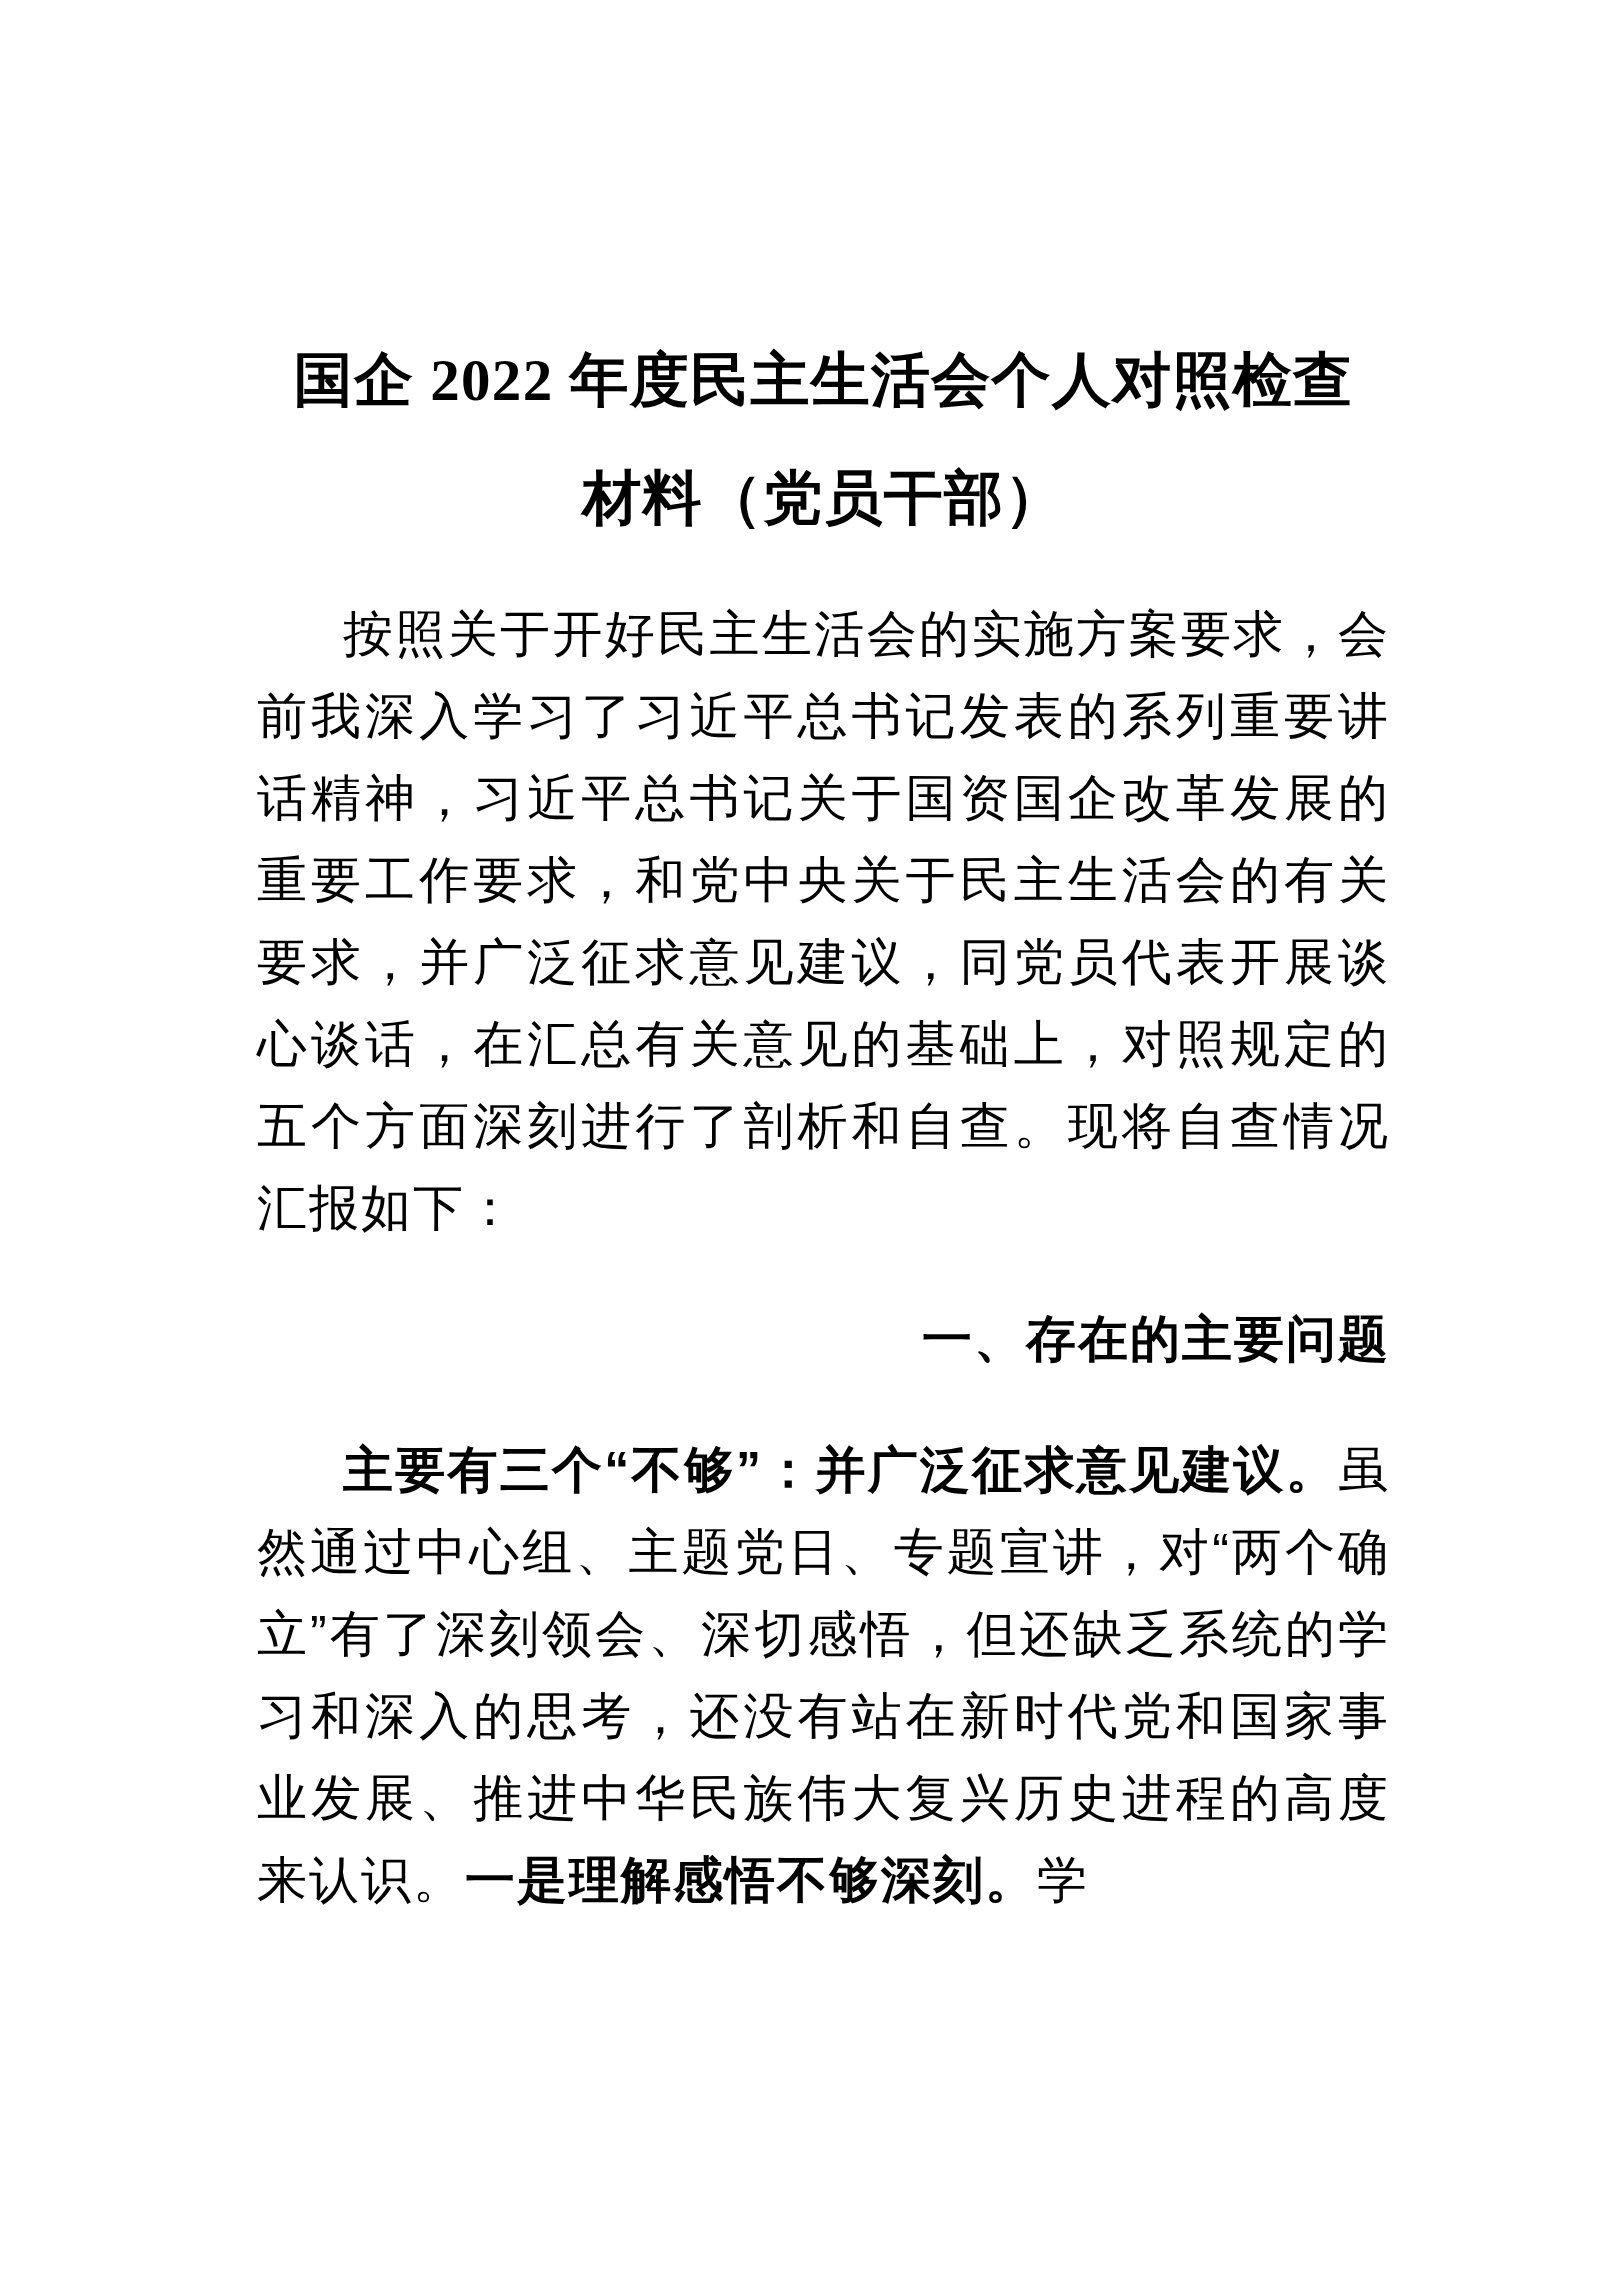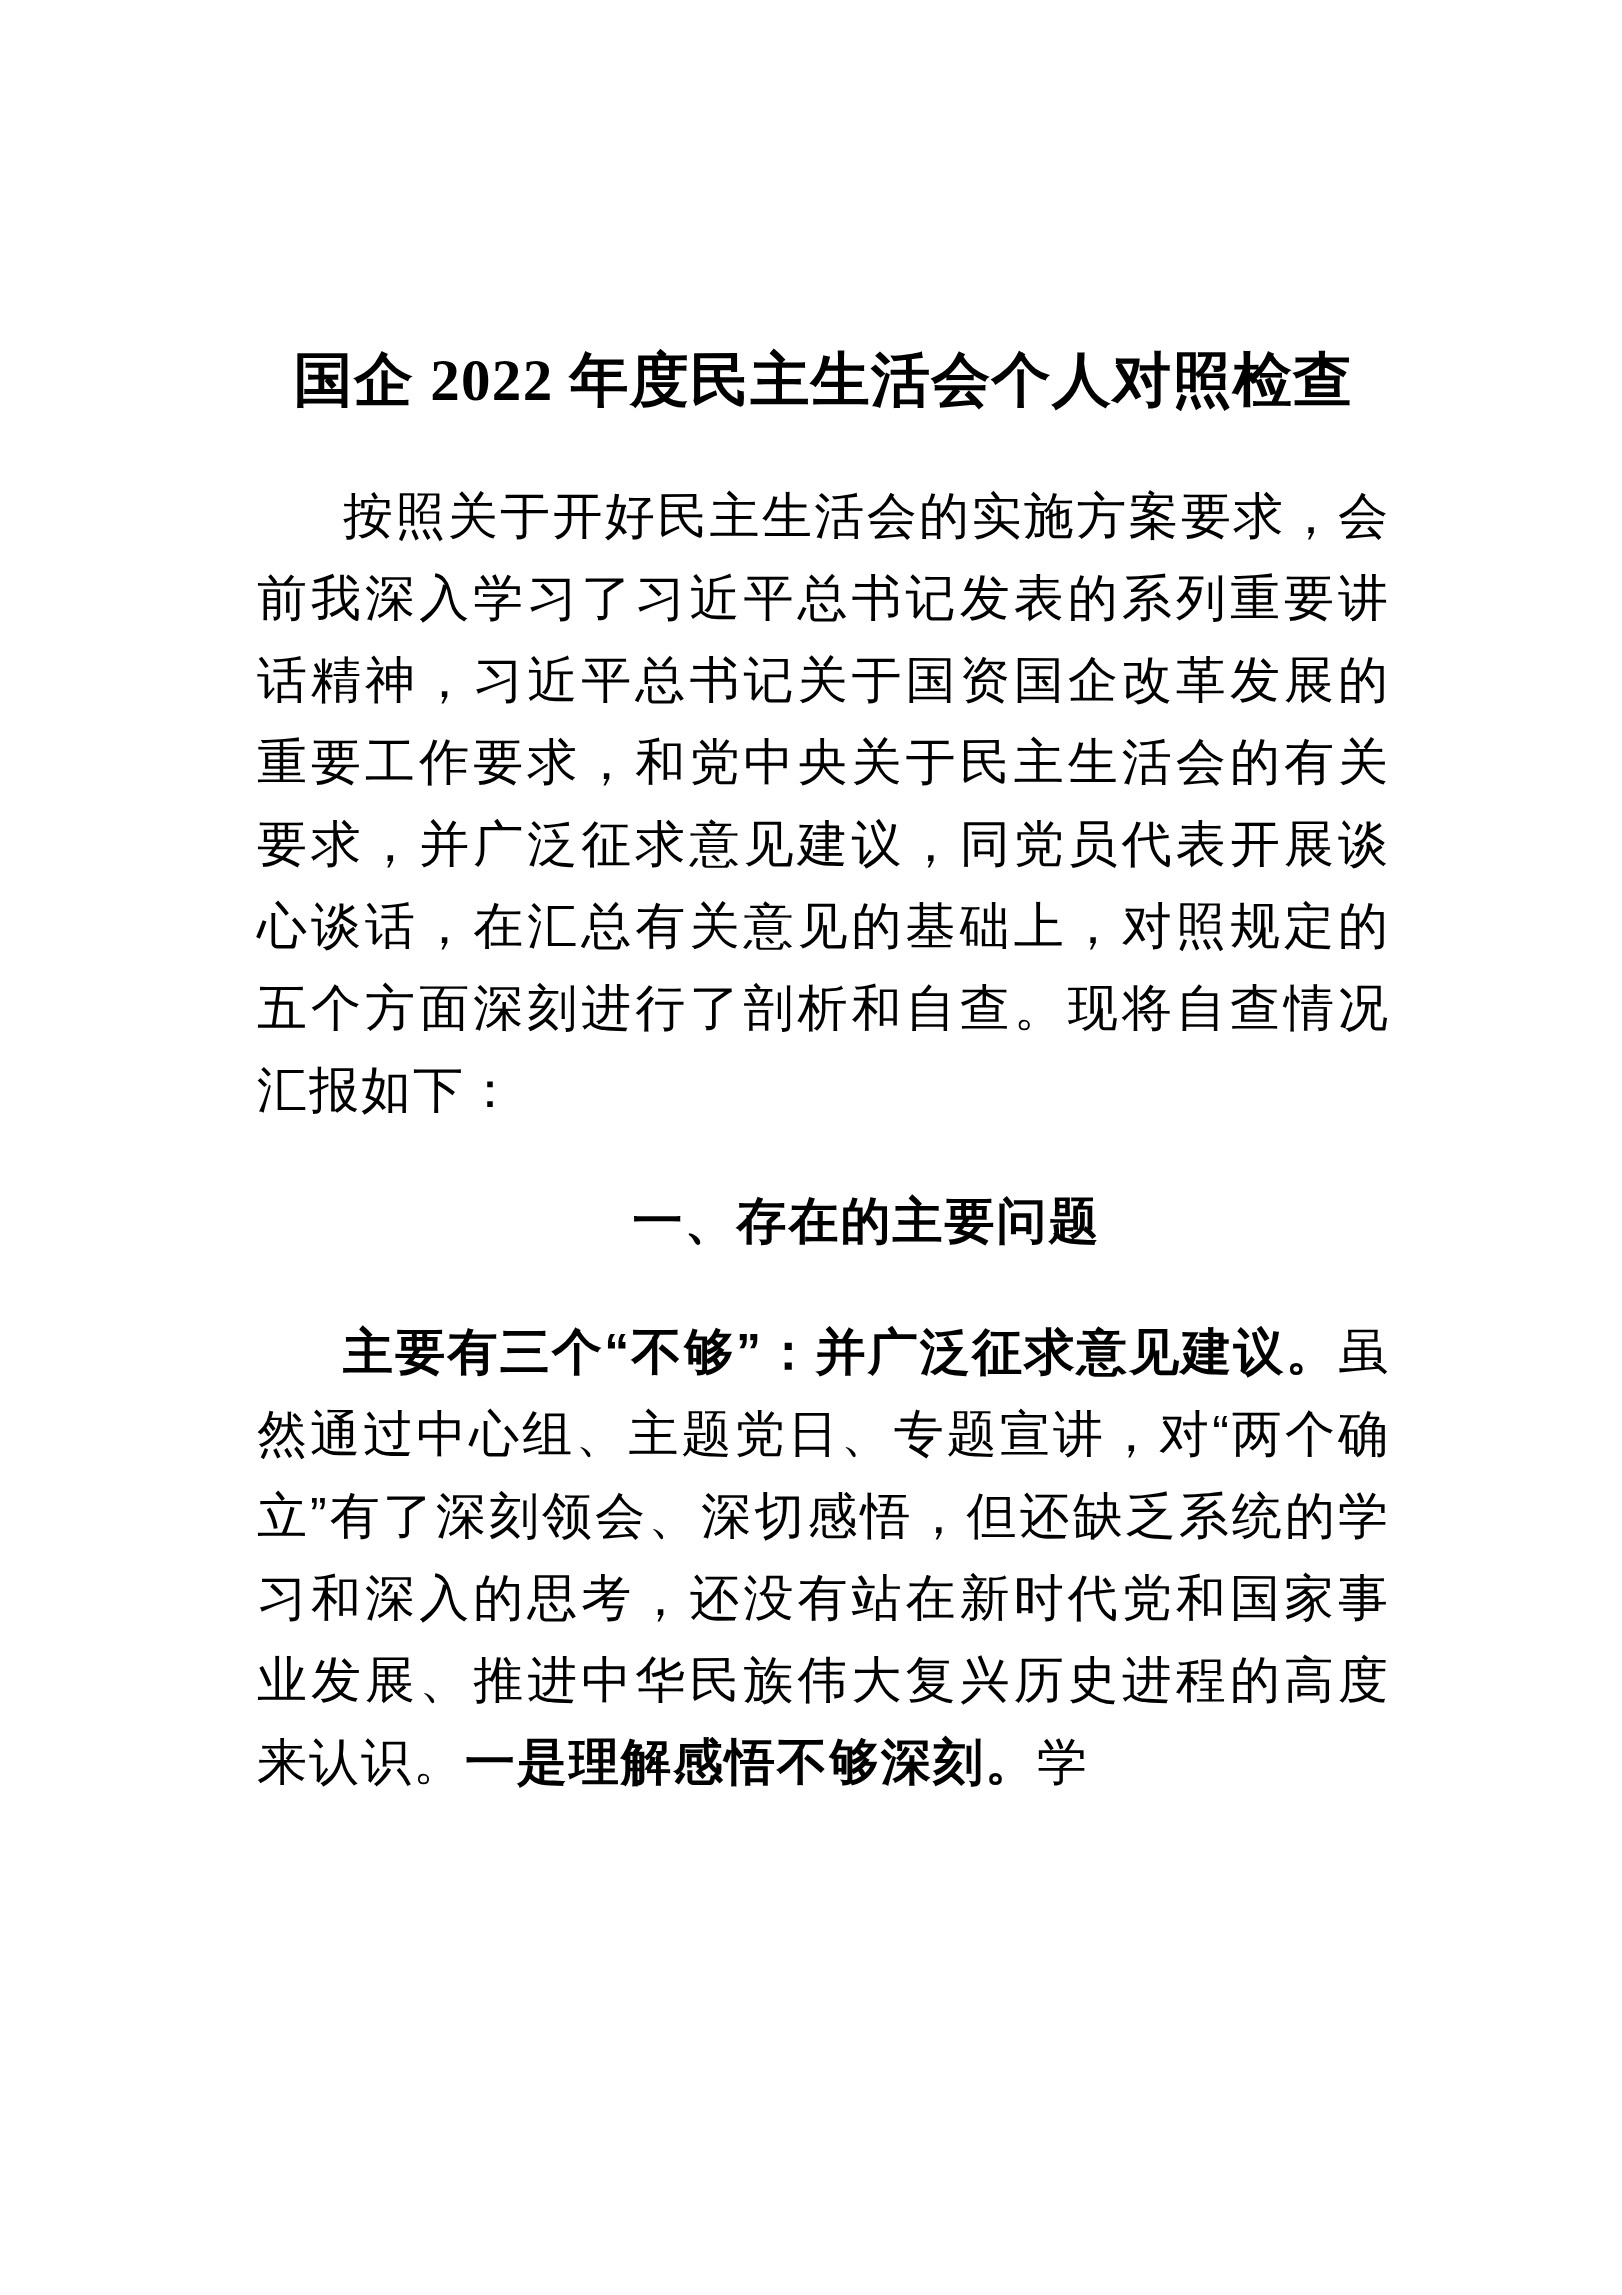--- a/index.html
+++ b/index.html
@@ -42,32 +42,33 @@
     margin: 0 0 49px 0;
     font-size: 50px;
     line-height: 82px;
     text-indent: 86px;
     text-align: justify;
     text-justify: inter-character;
     letter-spacing: 2px;
   }
   .doc-body p.heading {
     font-weight: 700;
-    text-align: center;
+    text-align: right;
   }
   .doc-body span.bold {
     font-weight: 700;
   }
 </style>
 </head>
 <body>
 
 <div class="page">
   <h1 class="doc-title">
     <span class="title-line">国企 2022 年度民主生活会个人对照检查</span>
+    <span class="title-line">材料（党员干部）</span>
   </h1>
   <div class="doc-body">
       <p class="body"><span class="run">按照关于开好民主生活会的实施方案要求，会前我深入学习了习近平总书记发表的系列重要讲话精神，习近平总书记关于国资国企改革发展的重要工作要求，和党中央关于民主生活会的有关要求，并广泛征求意见建议，同党员代表开展谈心谈话，在汇总有关意见的基础上，对照规定的五个方面深刻进行了剖析和自查。现将自查情况汇报如下：</span></p>
       <p class="heading"><span class="run bold">一、存在的主要问题</span></p>
       <p class="body"><span class="run bold">主要有三个“不够”：并广泛征求意见建议。</span><span class="run">虽然通过中心组、主题党日、专题宣讲，对“两个确立”有了深刻领会、深切感悟，但还缺乏系统的学习和深入的思考，还没有站在新时代党和国家事业发展、推进中华民族伟大复兴历史进程的高度来认识。</span><span class="run bold">一是理解感悟不够深刻。</span><span class="run">学</span></p>
     </div>
 </div>
 
 
 </body></html>

